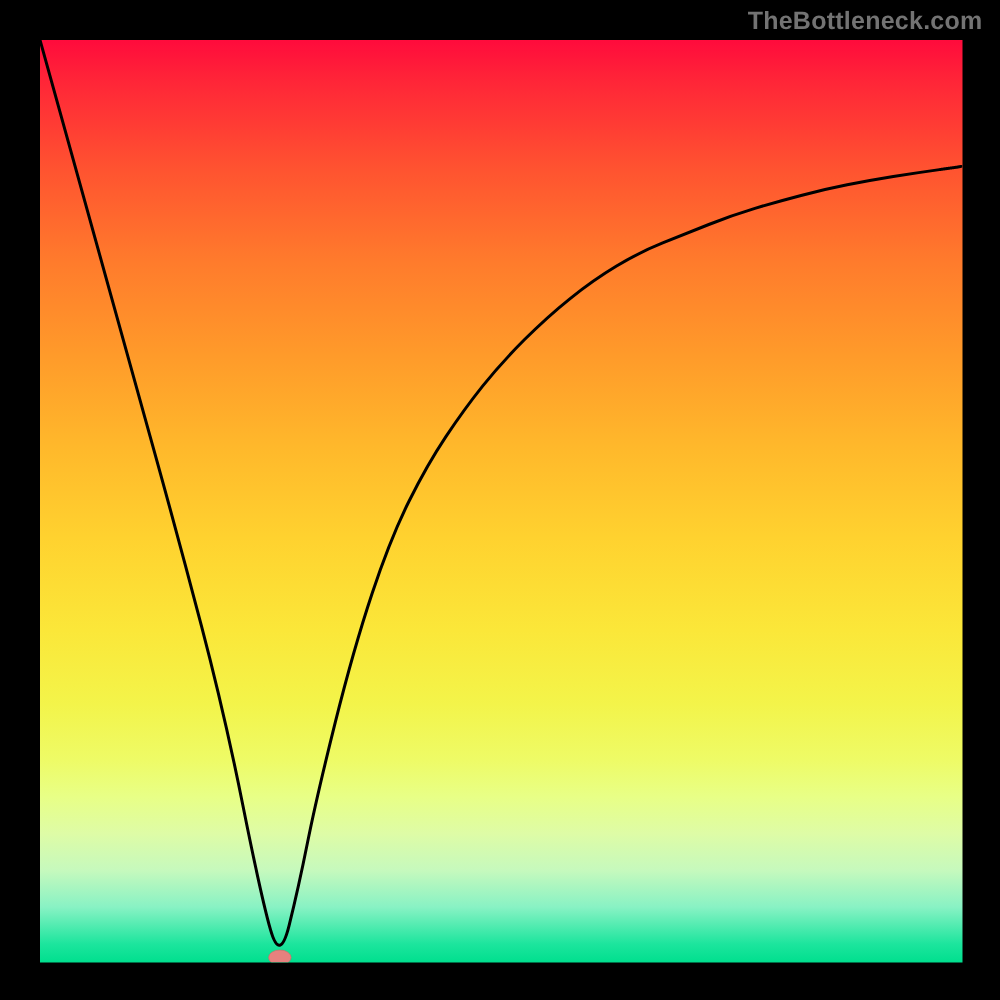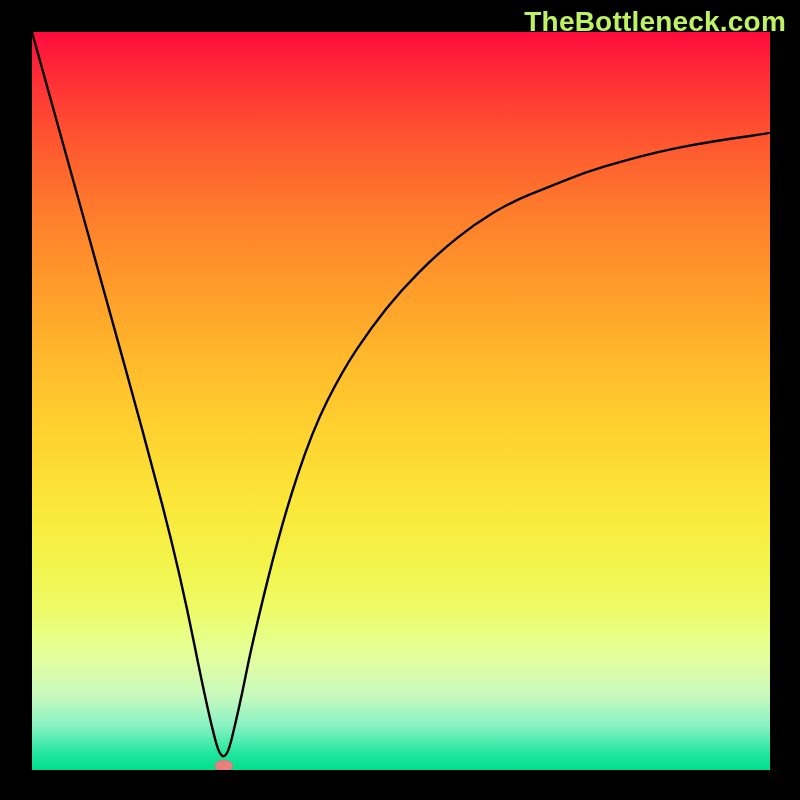--- a/index.html
+++ b/index.html
@@ -3,23 +3,23 @@
 <meta charset="utf-8">
 <style>
   * { margin: 0; padding: 0; box-sizing: border-box; }
   html, body { width: 800px; height: 800px; overflow: hidden; }
   body { background: #000; position: relative; }
   .attribution {
     position: absolute;
     top: 6px;
     right: 14px;
     font-family: Arial, Helvetica, sans-serif;
-    font-size: 28px;
+    font-size: 20px;
     font-weight: bold;
-    color: #bef264;
+    color: #737373;
     letter-spacing: 0.2px;
     z-index: 4;
   }
   .plot-area {
     position: absolute;
     left: 32px;
     top: 32px;
     width: 738px;
     height: 738px;
     background: linear-gradient(to bottom,

